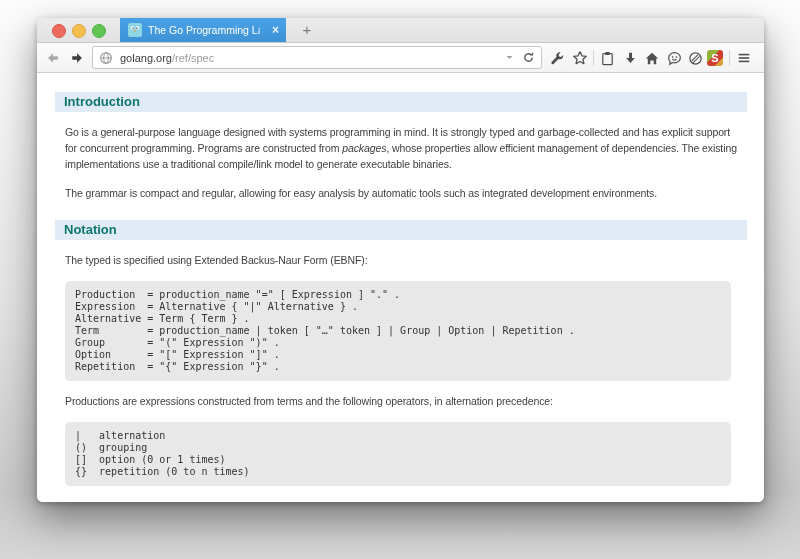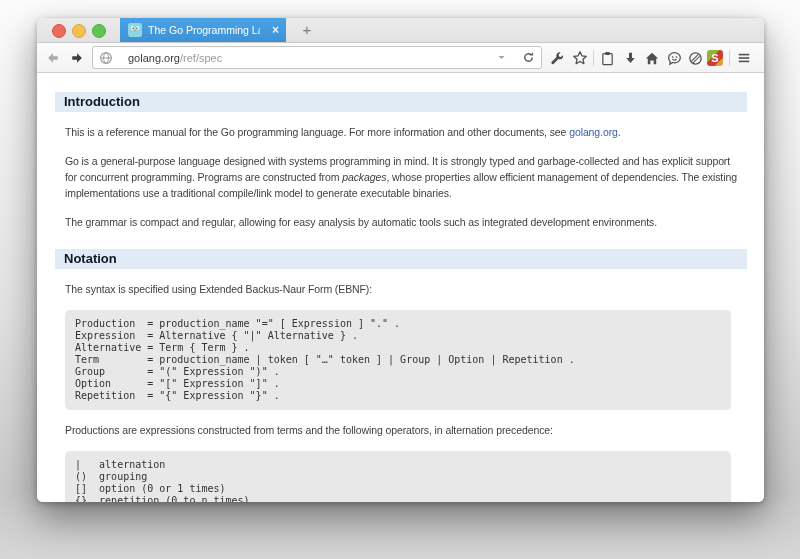--- a/index.html
+++ b/index.html
@@ -26,34 +26,34 @@
   .newtab{position:absolute;left:260px;top:2px;width:20px;height:20px;
     color:#7a7a7a;font-size:15px;text-align:center;line-height:20px;}
   
   .toolbar{position:absolute;left:0;top:25px;right:0;height:29px;
     background:linear-gradient(#fbfbfb,#f3f3f3);border-bottom:1px solid #cfcfcf;}
   .tbtn{position:absolute;top:6px;width:18px;height:18px;display:flex;
     align-items:center;justify-content:center;}
   .sep{position:absolute;top:7px;width:1px;height:16px;background:#d4d4d4;}
   .urlbar{position:absolute;left:55px;top:3px;width:448px;height:21px;
     background:#fff;border:1px solid #c6c6c6;border-radius:3px;
-    display:flex;align-items:center;gap:8px;}
+    display:flex;align-items:center;}
   .urlbar .globe{margin-left:6px;}
   .urltext{margin-left:7px;font-size:11px;white-space:nowrap;}
   .urltext .domain{color:#3c3c3c;}
   .urltext .path{color:#9b9b9b;}
   .urlbar .chev{margin-left:auto;}
   .urlbar .reload{margin:0 6px 0 8px;}
   
   .content{position:absolute;left:0;top:55px;right:0;bottom:0;background:#fff;
     border-radius:0 0 6px 6px;overflow:hidden;}
   .page{padding:19px 17px 0 18px;color:#404040;font-size:10.5px;
     letter-spacing:-.1px;line-height:16px;}
   .page h2{margin:0 0 12px 0;height:20px;line-height:20px;padding-left:9px;
-    background:#e0ebf5;color:#0f172a;font-size:13px;font-weight:bold;
+    background:#e0ebf5;color:#0f766e;font-size:13px;font-weight:bold;
     letter-spacing:0;}
   .page p{margin:0 0 13px 10px;max-width:676px;}
   .page p.preheading{margin-bottom:19px;}
   .page a{color:#375eab;text-decoration:none;}
   .page pre{margin:6px 0 12px 10px;width:646px;padding:8px 10px;
     background:#e8e8e8;border-radius:5px;
     font-family:"DejaVu Sans Mono",monospace;font-size:10px;line-height:12px;
     color:#333;letter-spacing:0;white-space:pre;}
   .page pre.code2{margin-top:10px;margin-bottom:0;}
   .stylish{width:16px;height:16px;border-radius:3px;
@@ -174,29 +174,28 @@
         <rect x="2" y="11" width="12" height="1.8" fill="#4f4f4f"></rect>
       </svg>
     </div>
   </div>
 
   <div class="content">
     <div class="page">
 
       <h2>Introduction</h2>
 
-      <p><span>This is a reference manual for the Go programming language. For more information and other documents, see </span><a href="#">golang.org</a><span>.</span></p>
 
       <p><span>Go is a general-purpose language designed with systems programming in mind. It is strongly typed and garbage-collected and has explicit support for concurrent programming. Programs are constructed from </span><i>packages</i><span>, whose properties allow efficient management of dependencies. The existing implementations use a traditional compile/link model to generate executable binaries.</span></p>
 
       <p class="preheading">The grammar is compact and regular, allowing for easy analysis by automatic tools such as integrated development environments.</p>
 
       <h2>Notation</h2>
 
-      <p>The syntax is specified using Extended Backus-Naur Form (EBNF):</p>
+      <p>The typed is specified using Extended Backus-Naur Form (EBNF):</p>
 
       <pre class="code1">Production  = production_name "=" [ Expression ] "." .
 Expression  = Alternative { "|" Alternative } .
 Alternative = Term { Term } .
 Term        = production_name | token [ "…" token ] | Group | Option | Repetition .
 Group       = "(" Expression ")" .
 Option      = "[" Expression "]" .
 Repetition  = "{" Expression "}" .</pre>
 
       <p>Productions are expressions constructed from terms and the following operators, in alternation precedence:</p>

